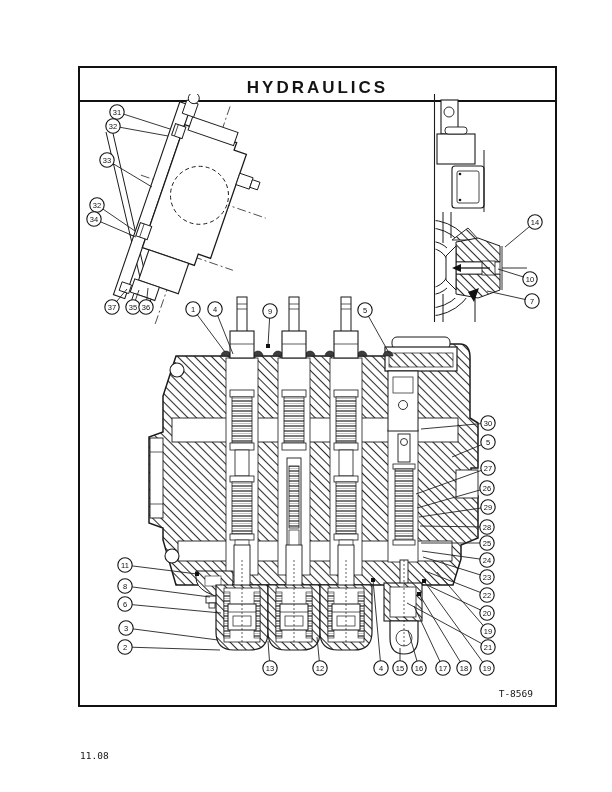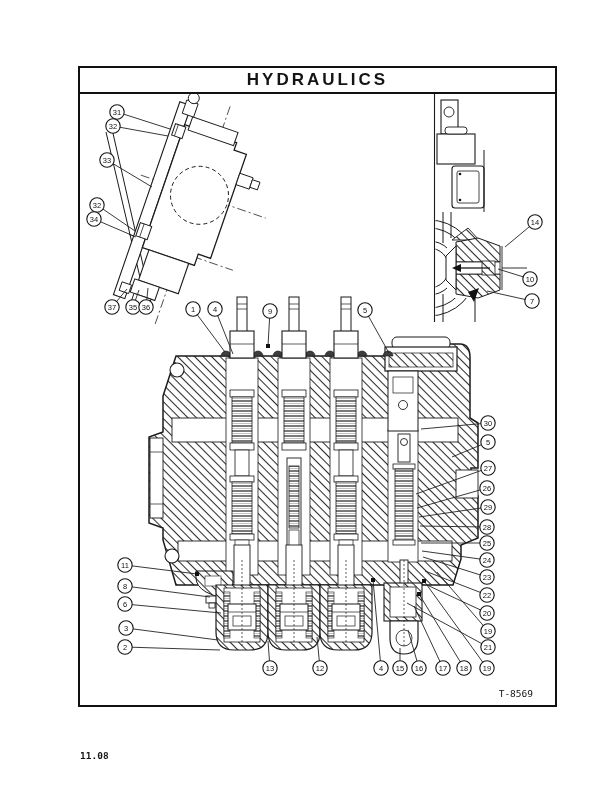--- a/index.html
+++ b/index.html
@@ -6,35 +6,35 @@
   .page{
     position:relative;width:612px;height:792px;background:#ffffff;
     font-family:"Liberation Sans",sans-serif;color:#111;overflow:hidden;
     box-shadow:0 0 4px rgba(0,0,0,.3);
   }
   .frame{
     position:absolute;left:78px;top:66px;width:479px;height:641px;
     border:2px solid #111;box-sizing:border-box;background:#fff;
   }
   .titlebar{
-    position:absolute;left:0;top:0;width:100%;height:26px;
+    position:absolute;left:0;top:8px;width:100%;height:26px;
     border-bottom:2px solid #111;box-sizing:border-box;
     display:flex;align-items:center;justify-content:center;
   }
   .titlebar span{
     font-size:17px;font-weight:bold;letter-spacing:3px;color:#141414;
   }
   .drawing{position:absolute;left:78px;top:94px;width:479px;height:611px;}
   .caption{
     position:absolute;left:78px;top:710px;width:436px;text-align:center;
     font-family:"DejaVu Sans Mono",monospace;font-size:9px;line-height:12px;color:#151515;
   }
   .pageno{
     position:absolute;left:80px;top:750px;
-    font-family:"DejaVu Sans Mono",monospace;font-size:9.5px;color:#151515;font-weight:bold;
+    font-family:"DejaVu Sans Mono",monospace;font-size:9.5px;color:#151515;
   }
   
   .ol{fill:none;stroke:#1b1b1b;}
   .wh{fill:#fff;stroke:#1b1b1b;}
   .ht{fill:url(#h1);stroke:#1b1b1b;}
   .coil{fill:url(#coilp);stroke:#1b1b1b;}
   .leader{stroke:#222;stroke-width:0.9;fill:none;}
   .callout-circle{fill:#fff;stroke:#141414;stroke-width:1.1;}
   .callout-text{
     font-family:"Liberation Sans",sans-serif;font-size:7.5px;fill:#111;

